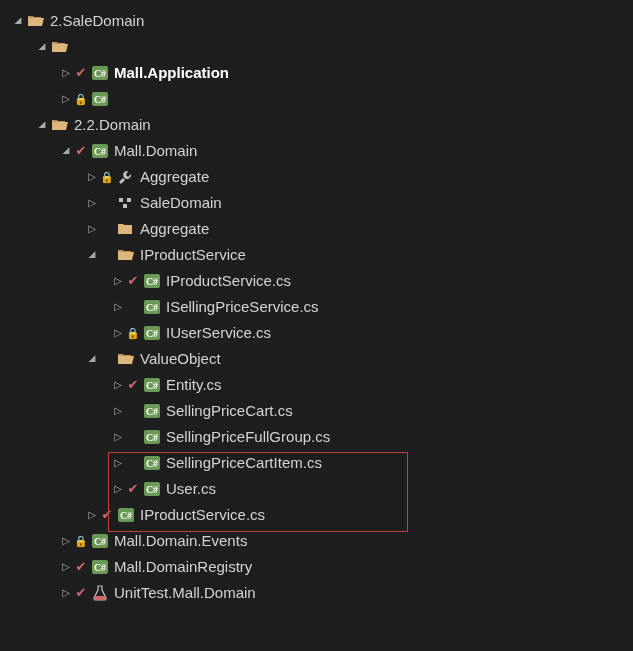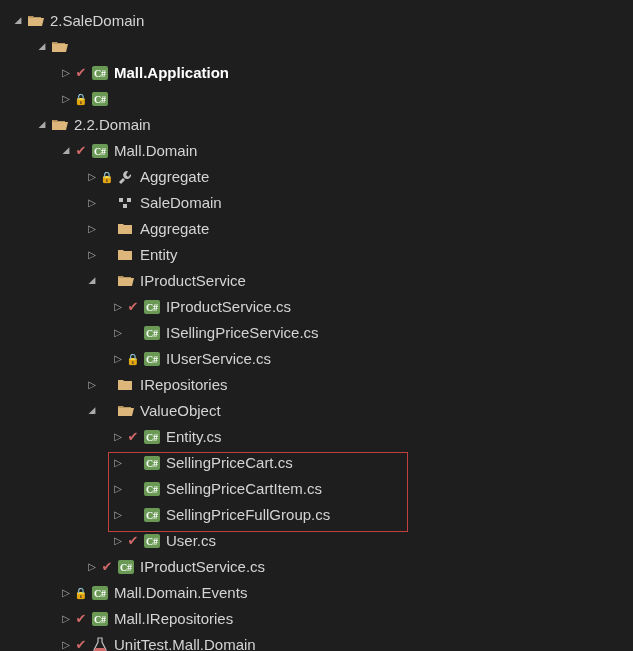--- a/index.html
+++ b/index.html
@@ -188,31 +188,20 @@
   <span class="arrow collapsed"></span>
   <span class="badge"></span>
   <span class="ico">
         <svg width="18" height="18">
           <use href="#i-folder"></use>
         </svg>
       </span>
   <span class="label">Aggregate</span>
 </div>
 
-<div class="row">
-  <span class="indent" style="width:80px"></span>
-  <span class="arrow collapsed"></span>
-  <span class="badge"></span>
-  <span class="ico">
-        <svg width="18" height="18">
-          <use href="#i-folder"></use>
-        </svg>
-      </span>
-  <span class="label">Entity</span>
-</div>
 
 <div class="row">
   <span class="indent" style="width:80px"></span>
   <span class="arrow expanded"></span>
   <span class="badge"></span>
   <span class="ico">
         <svg width="18" height="18">
           <use href="#i-folder-open"></use>
         </svg>
       </span>
@@ -248,31 +237,20 @@
   <span class="arrow collapsed"></span>
   <span class="badge lock">🔒</span>
   <span class="ico">
         <svg width="18" height="18">
           <use href="#i-cs"></use>
         </svg>
       </span>
   <span class="label">IUserService.cs</span>
 </div>
 
-<div class="row">
-  <span class="indent" style="width:80px"></span>
-  <span class="arrow collapsed"></span>
-  <span class="badge"></span>
-  <span class="ico">
-        <svg width="18" height="18">
-          <use href="#i-folder"></use>
-        </svg>
-      </span>
-  <span class="label">IRepositories</span>
-</div>
 
 <div class="row">
   <span class="indent" style="width:80px"></span>
   <span class="arrow expanded"></span>
   <span class="badge"></span>
   <span class="ico">
         <svg width="18" height="18">
           <use href="#i-folder-open"></use>
         </svg>
       </span>
@@ -305,38 +283,38 @@
 
 <div class="row">
   <span class="indent" style="width:106px"></span>
   <span class="arrow collapsed"></span>
   <span class="badge"></span>
   <span class="ico">
         <svg width="18" height="18">
           <use href="#i-cs"></use>
         </svg>
       </span>
+  <span class="label">SellingPriceFullGroup.cs</span>
+</div>
+
+<div class="row">
+  <span class="indent" style="width:106px"></span>
+  <span class="arrow collapsed"></span>
+  <span class="badge"></span>
+  <span class="ico">
+        <svg width="18" height="18">
+          <use href="#i-cs"></use>
+        </svg>
+      </span>
   <span class="label">SellingPriceCartItem.cs</span>
 </div>
 
 <div class="row">
   <span class="indent" style="width:106px"></span>
   <span class="arrow collapsed"></span>
-  <span class="badge"></span>
-  <span class="ico">
-        <svg width="18" height="18">
-          <use href="#i-cs"></use>
-        </svg>
-      </span>
-  <span class="label">SellingPriceFullGroup.cs</span>
-</div>
-
-<div class="row">
-  <span class="indent" style="width:106px"></span>
-  <span class="arrow collapsed"></span>
   <span class="badge check">✔</span>
   <span class="ico">
         <svg width="18" height="18">
           <use href="#i-cs"></use>
         </svg>
       </span>
   <span class="label">User.cs</span>
 </div>
 
 <div class="row">
@@ -365,21 +343,21 @@
 
 <div class="row">
   <span class="indent" style="width:54px"></span>
   <span class="arrow collapsed"></span>
   <span class="badge check">✔</span>
   <span class="ico">
         <svg width="18" height="18">
           <use href="#i-cs"></use>
         </svg>
       </span>
-  <span class="label">Mall.IRepositories</span>
+  <span class="label">Mall.DomainRegistry</span>
 </div>
 
 <div class="row">
   <span class="indent" style="width:54px"></span>
   <span class="arrow collapsed"></span>
   <span class="badge check">✔</span>
   <span class="ico">
         <svg width="18" height="18">
           <use href="#i-flask"></use>
         </svg>

